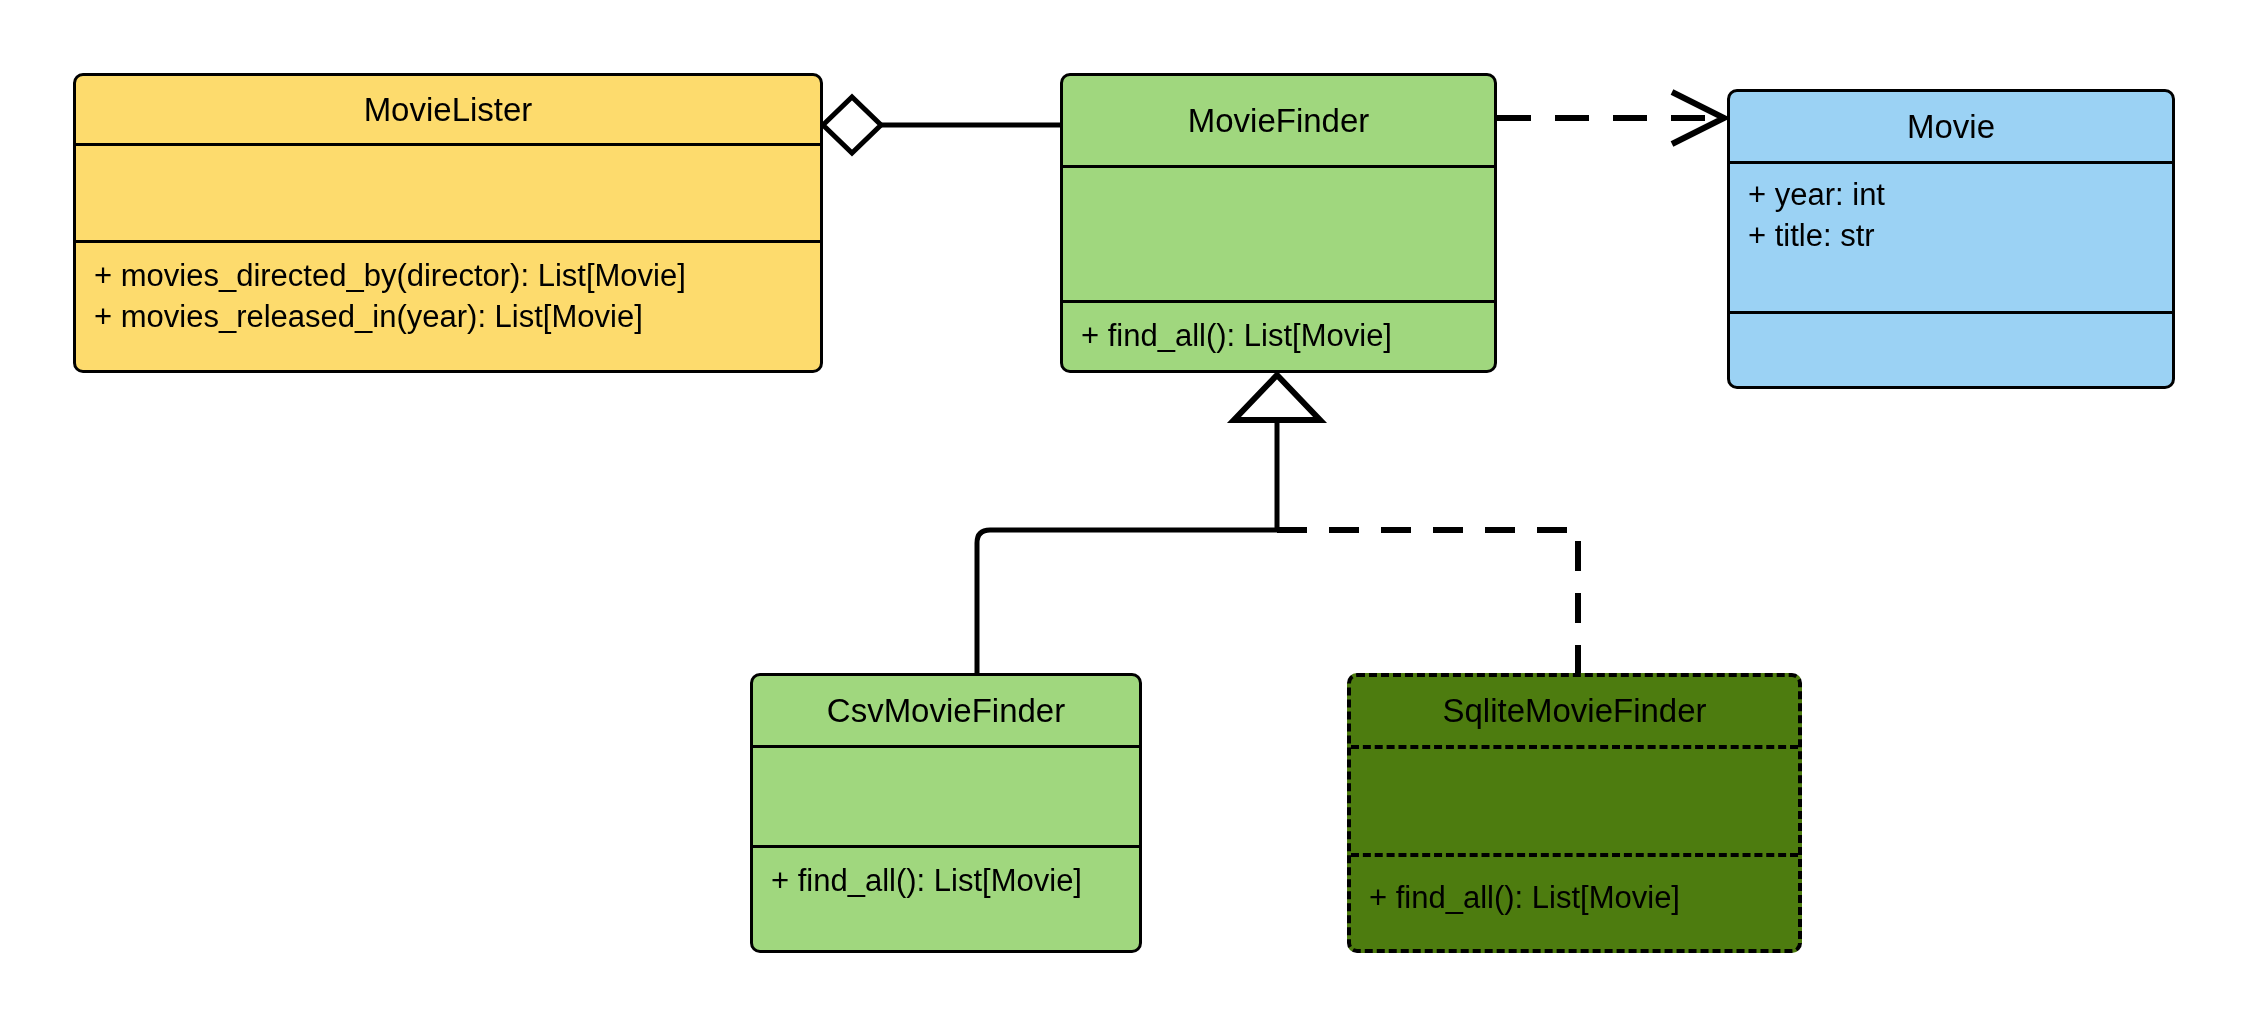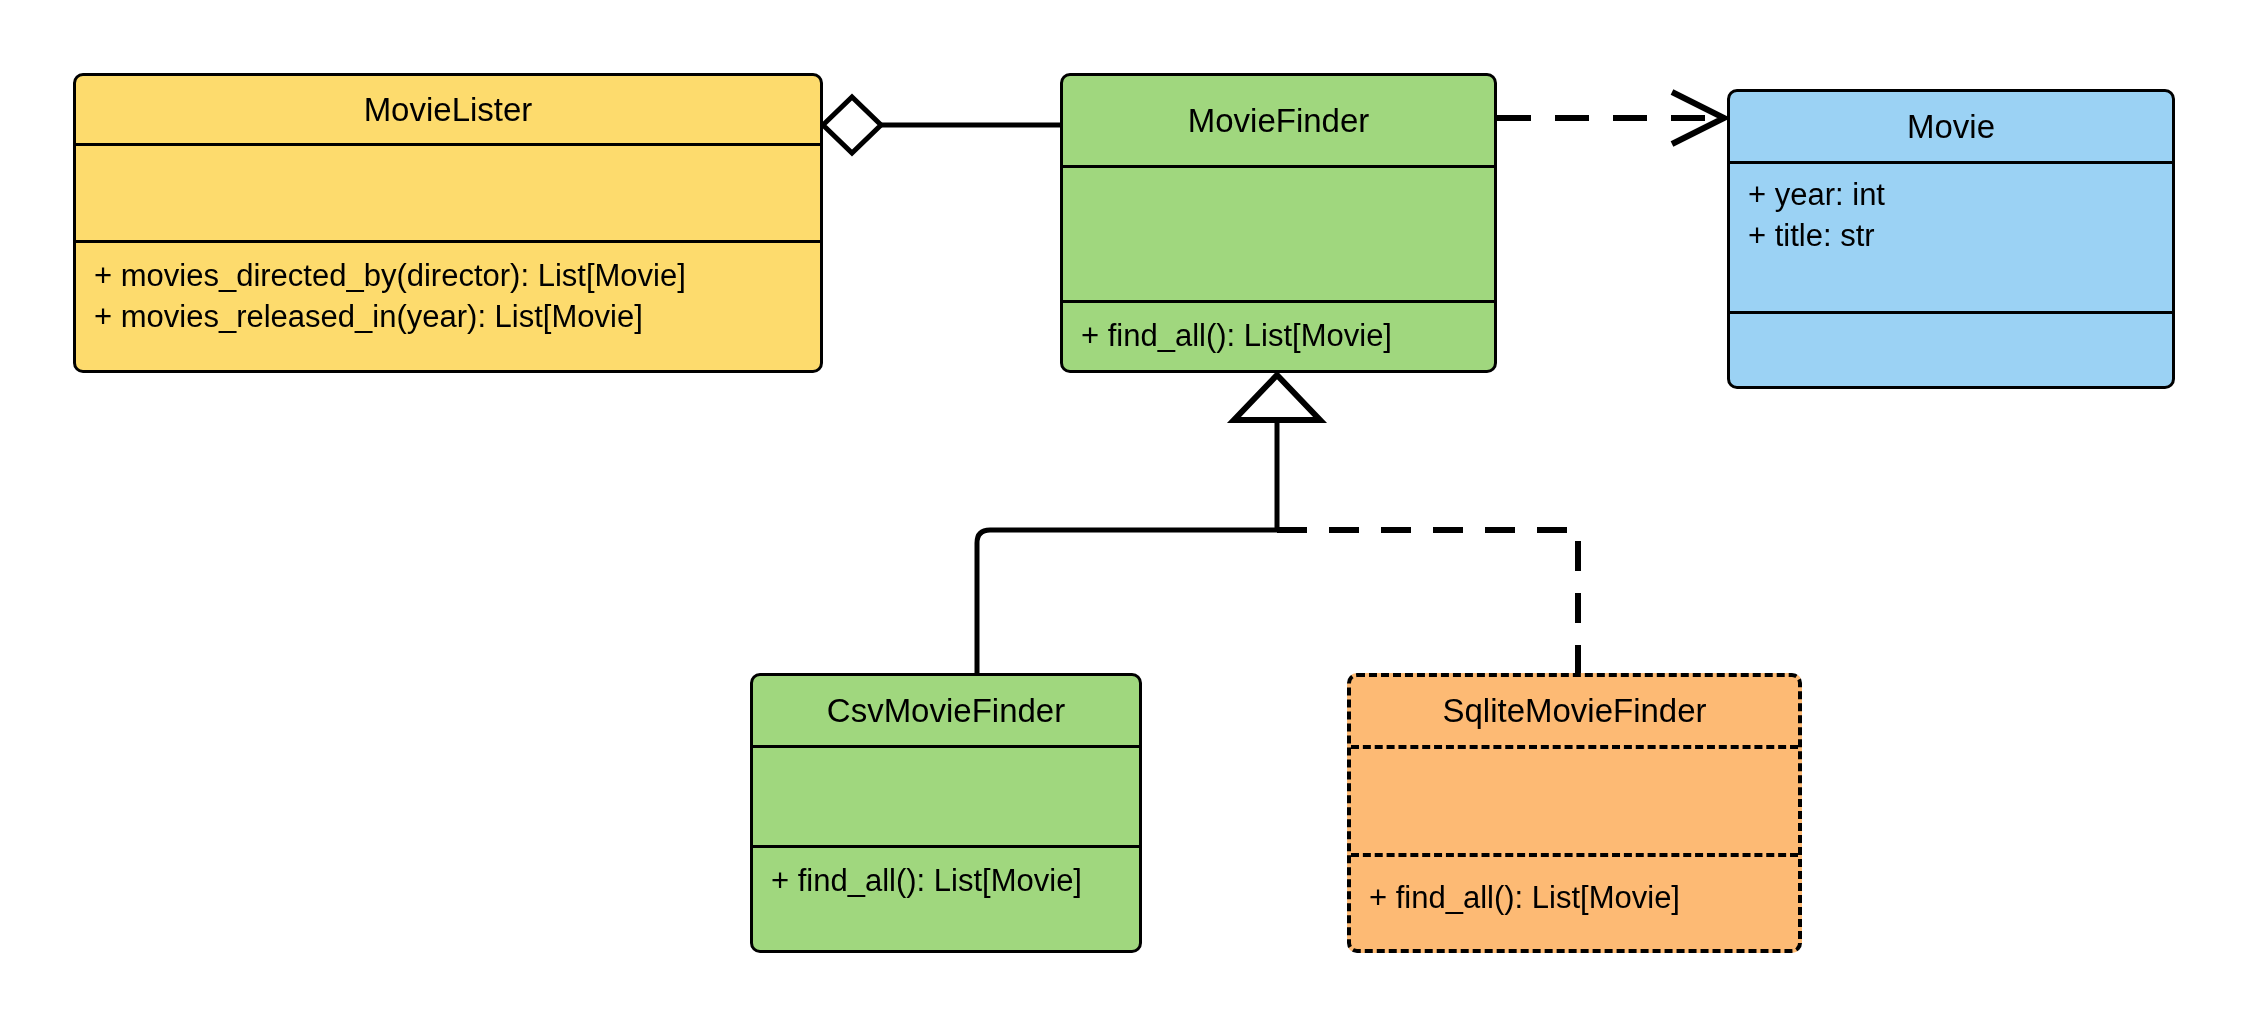--- a/index.html
+++ b/index.html
@@ -143,21 +143,21 @@
   </div>
 
   <div class="uml-class" id="box-csv-movie-finder" style="left:750px; top:673px; width:392px; height:280px; background:#A0D77E;">
     <div class="class-name" style="height:72px;">CsvMovieFinder</div>
     <div class="class-attrs" style="height:100px;"></div>
     <div class="class-methods">
       <div class="member-line">+ find_all(): List[Movie]</div>
     </div>
   </div>
 
-  <div class="uml-class dashed" id="box-sqlite-movie-finder" style="left:1347px; top:673px; width:455px; height:280px; background:#fdba74;gap:8px;">
+  <div class="uml-class dashed" id="box-sqlite-movie-finder" style="left:1347px; top:673px; width:455px; height:280px; background:#4d7c0f;gap:8px;">
     <div class="class-name" style="height:72px;">SqliteMovieFinder</div>
     <div class="class-attrs" style="height:100px;"></div>
     <div class="class-methods">
       <div class="member-line">+ find_all(): List[Movie]</div>
     </div>
   </div>
 
 </div>
 
 </body></html>

